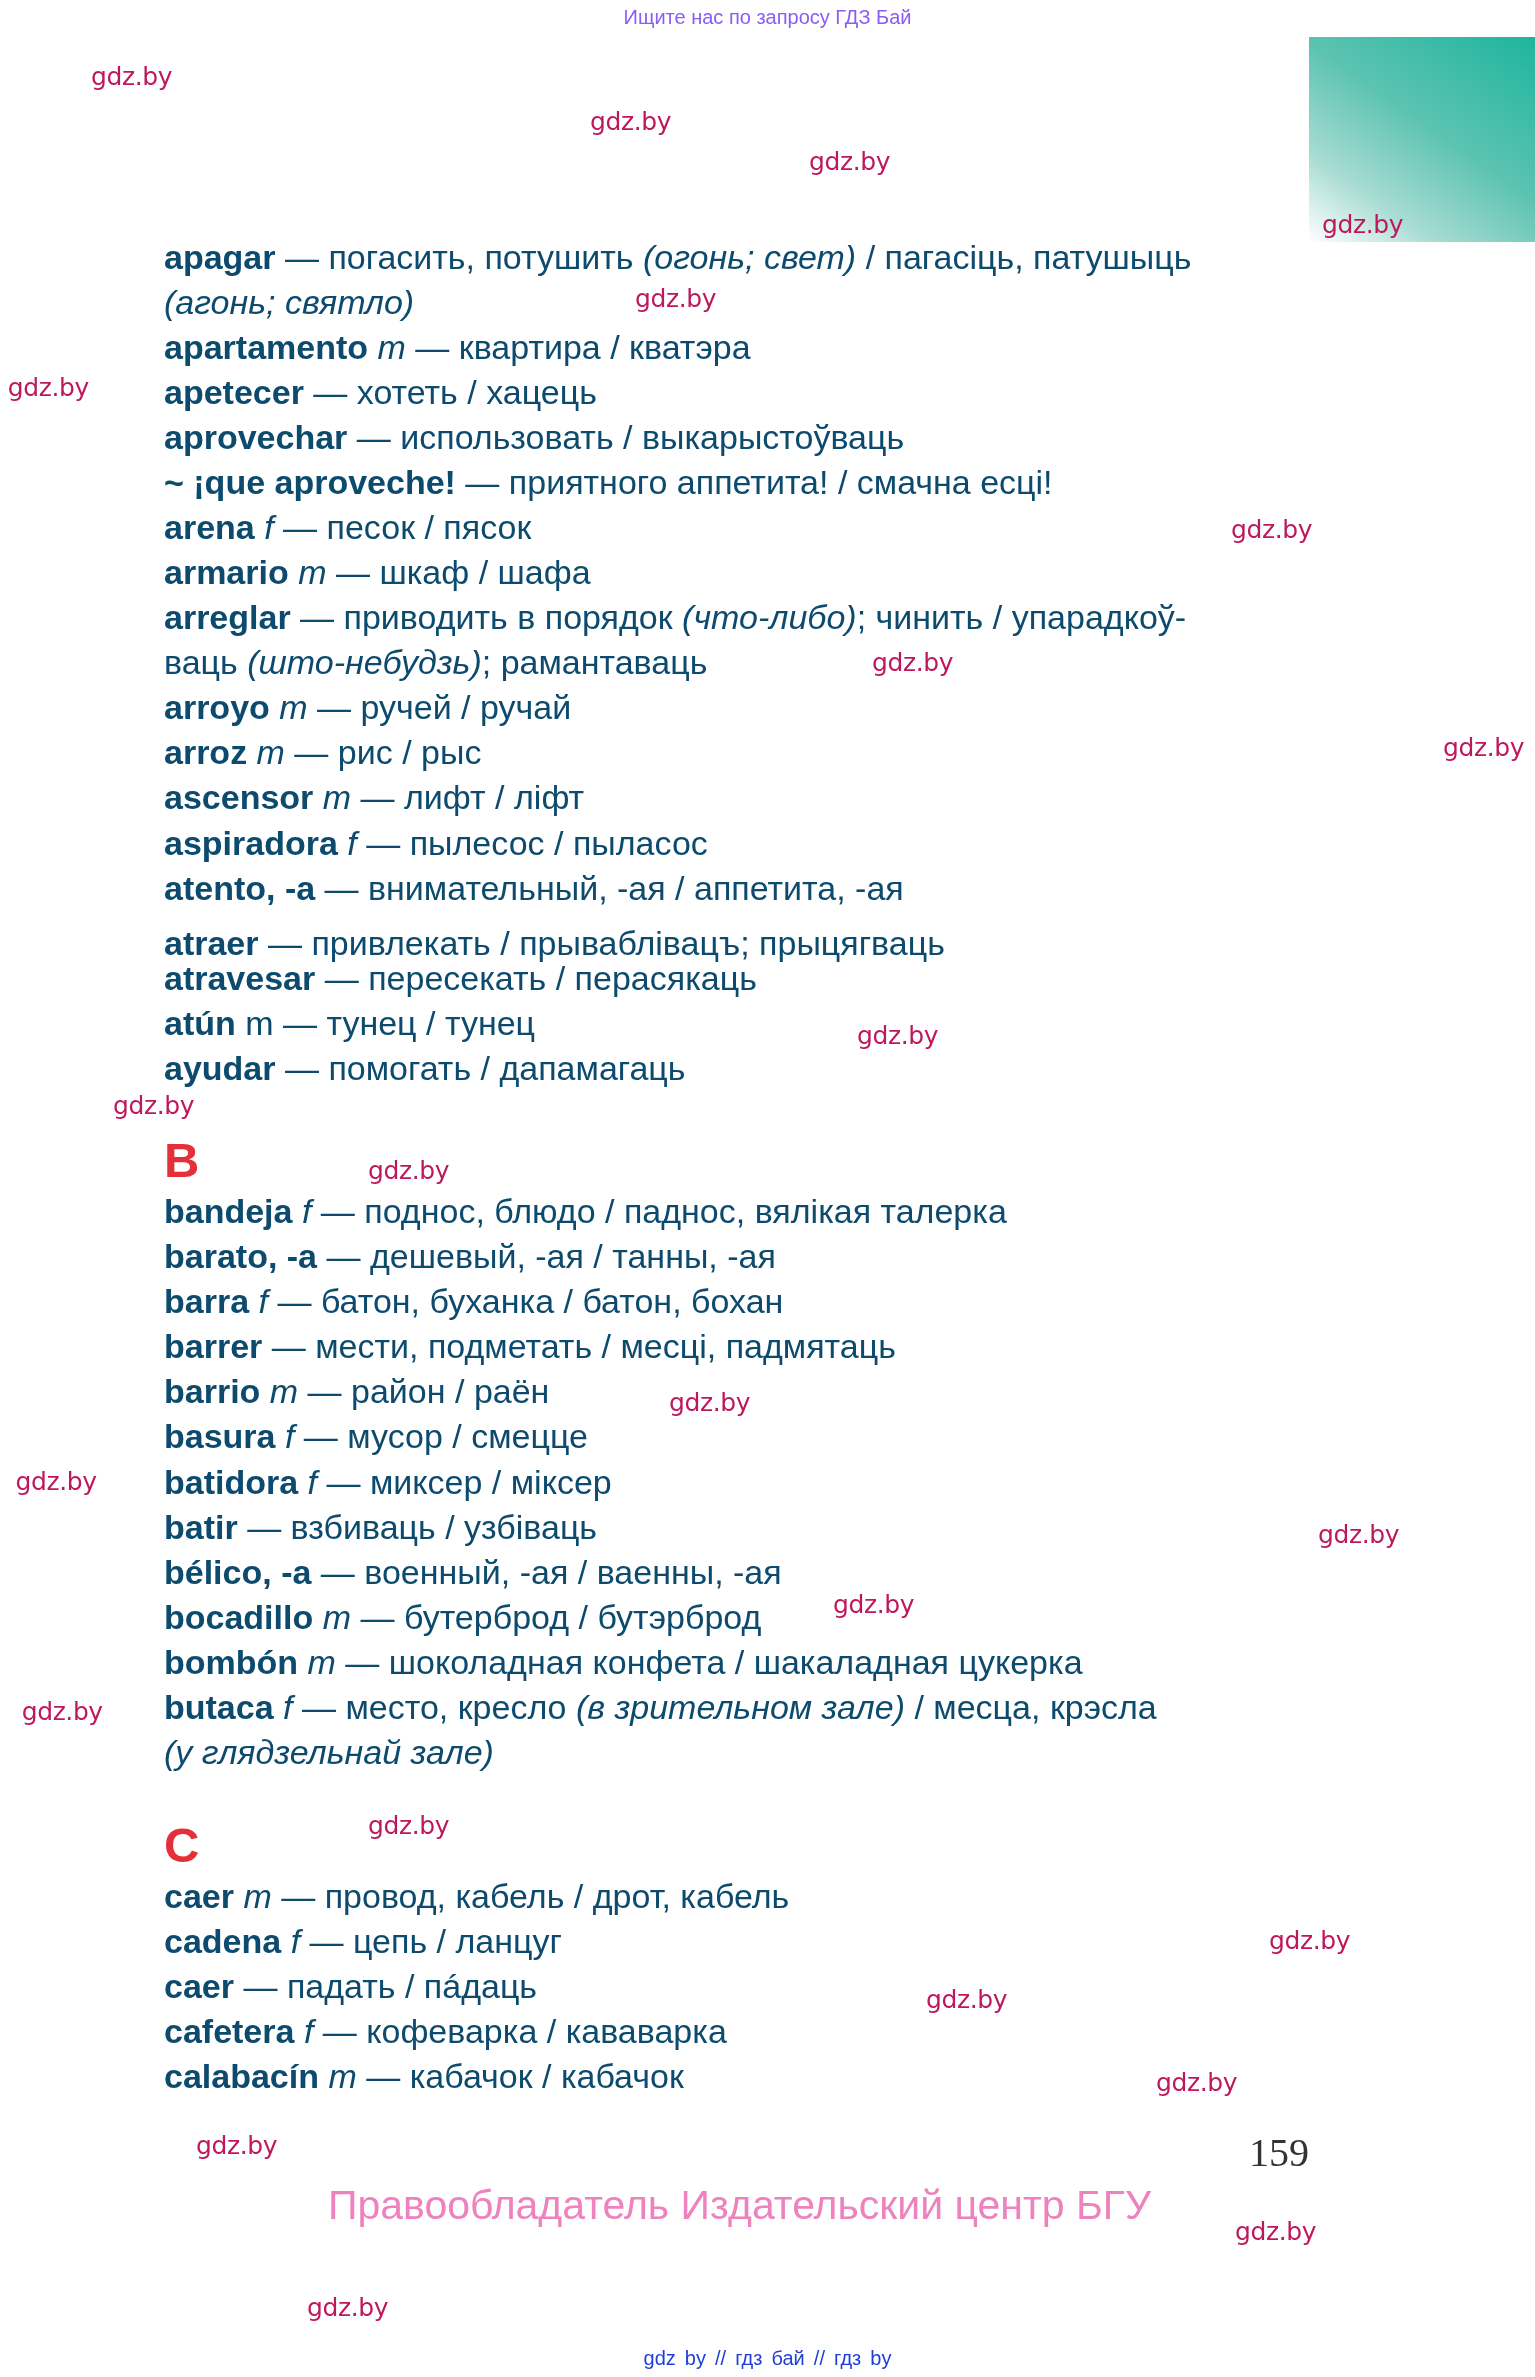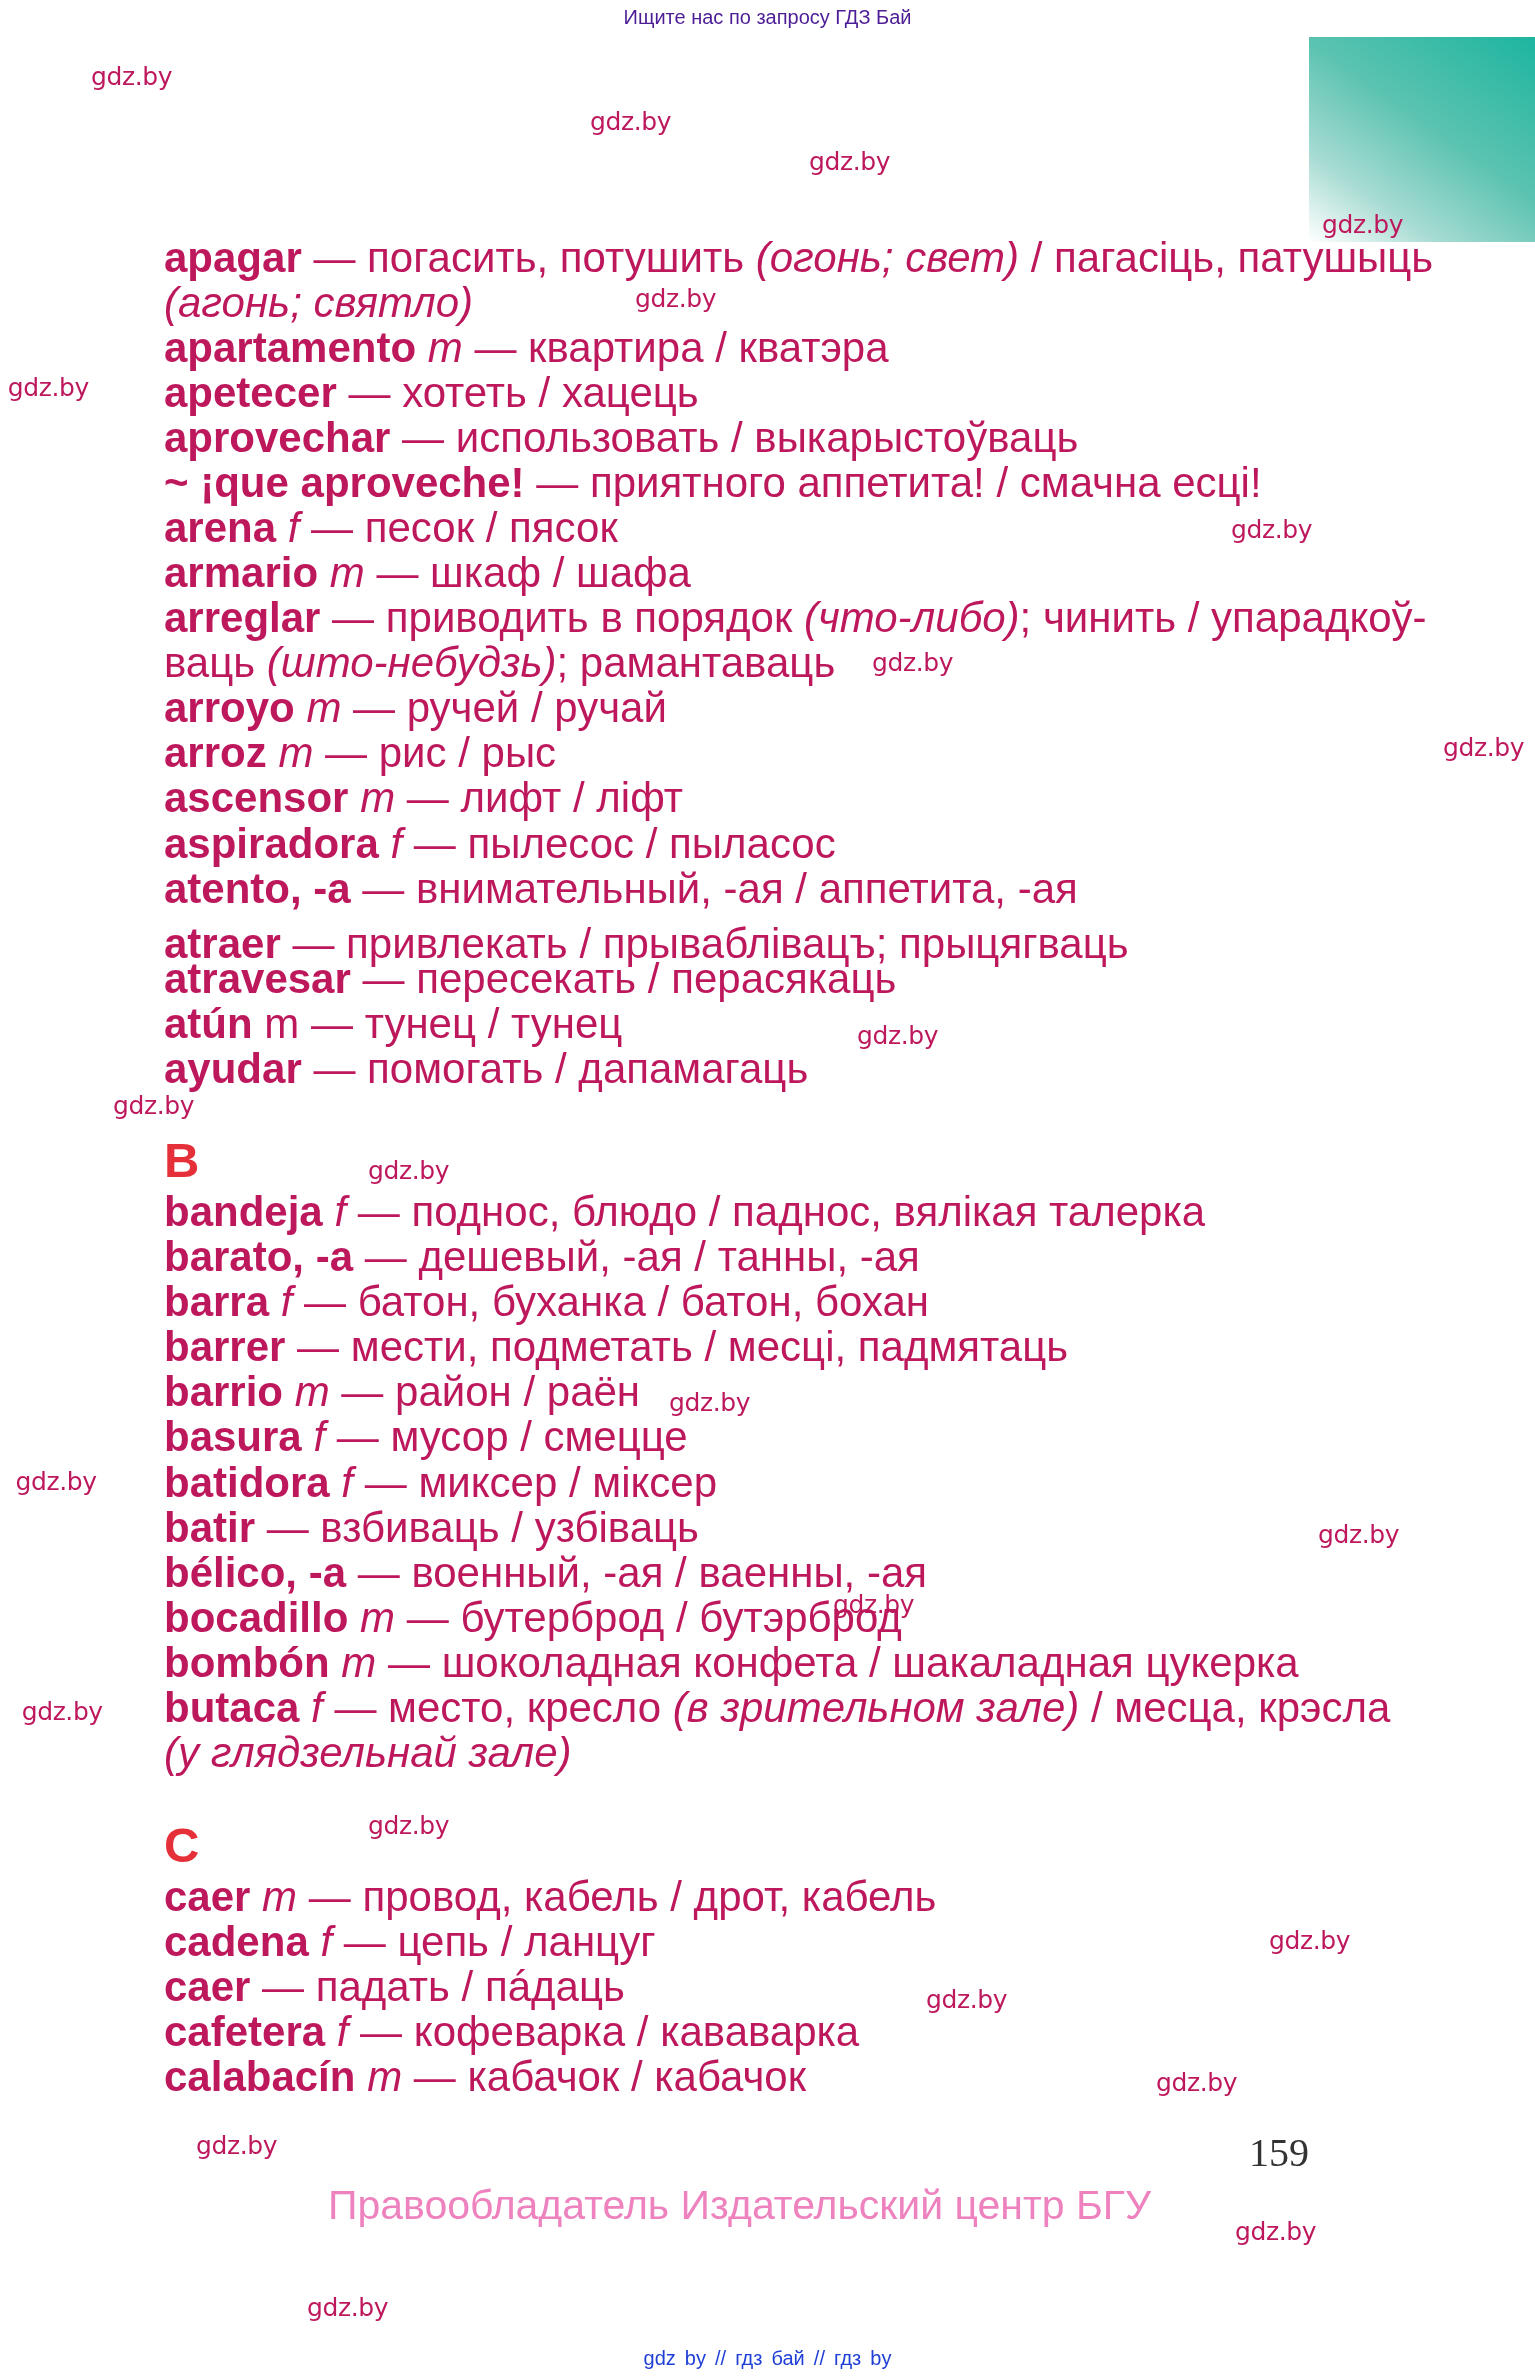--- a/index.html
+++ b/index.html
@@ -3,36 +3,36 @@
 <meta charset="utf-8">
 <style>
   html, body { margin: 0; padding: 0; background: #ffffff; }
   body {
     width: 1535px; height: 2377px; position: relative; overflow: hidden;
     font-family: "Liberation Sans", "DejaVu Sans", sans-serif;
     color: #333333;
   }
   .top-banner {
     position: absolute; top: 3.5px; left: 0; width: 1535px; text-align: center;
-    font-size: 20px; color: #4c1d95; line-height: 26px;
+    font-size: 20px; color: #8b5cf6; line-height: 26px;
   }
   .teal-box {
     position: absolute; left: 1309px; top: 37px; width: 226px; height: 205px;
     background: linear-gradient(215deg, #1db59f 0%, #5cc3b1 45%, #a6dbd2 75%, #ffffff 100%);
   }
   .wm {
     position: absolute; font-size: 25px; color: #be185d; line-height: 29.5px;
     font-family: "DejaVu Sans", sans-serif; letter-spacing: -0.4px;
   }
   .content {
     position: absolute; left: 164px; top: 0; width: 1152px;
   }
   .line {
     position: absolute; left: 0; white-space: nowrap;
-    font-size: 42px; line-height: 45px; color: #be185d;
+    font-size: 34px; line-height: 45px; color: #0c4a6e;
   }
   .hw { font-weight: bold; }
   .it { font-style: italic; }
   .letter {
     position: absolute; left: 0; font-size: 49px; font-weight: bold;
     color: #e63039; line-height: 52px;
   }
   .page-num {
     position: absolute; left: 1249px; top: 2128px;
     font-family: "Liberation Serif", "DejaVu Serif", serif;

